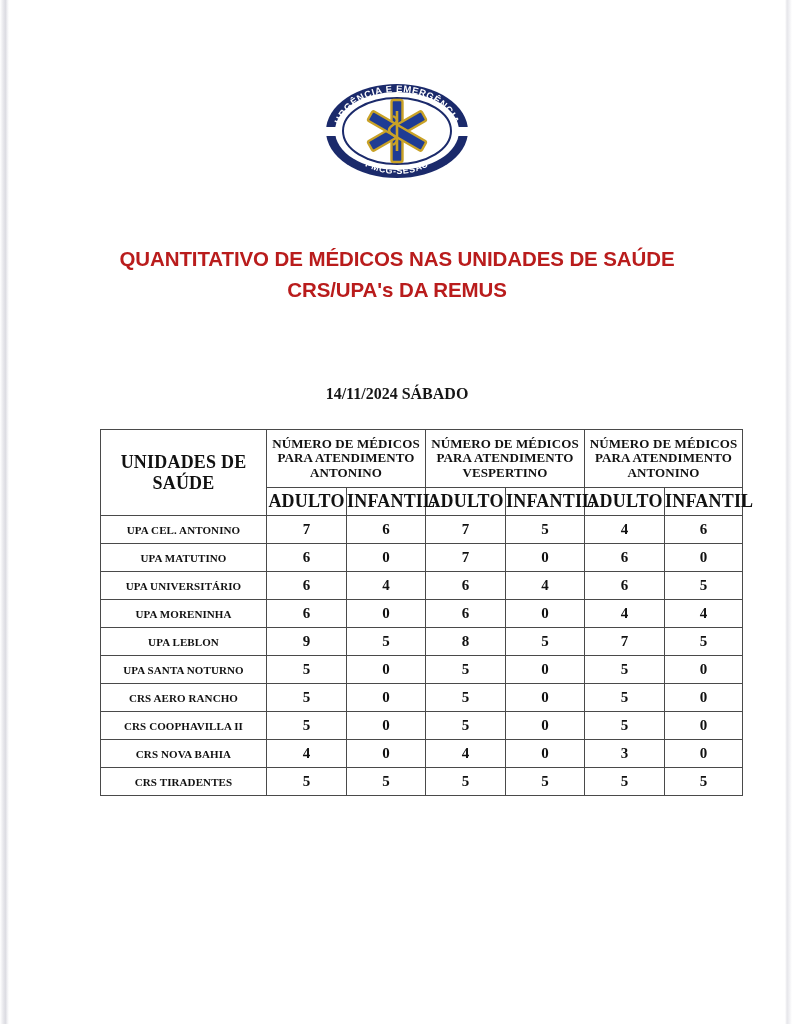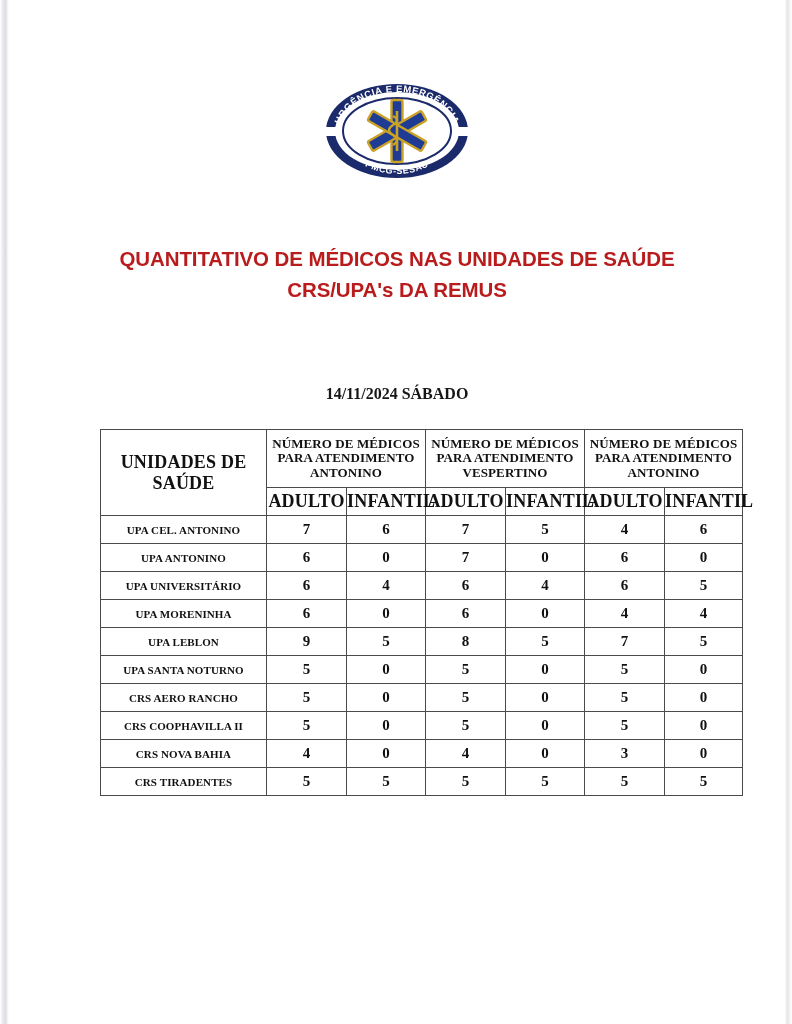--- a/index.html
+++ b/index.html
@@ -238,21 +238,21 @@
           <tr>
             <td class="unit-cell">UPA CEL. ANTONINO</td>
             <td class="num-cell">7</td>
             <td class="num-cell">6</td>
             <td class="num-cell">7</td>
             <td class="num-cell">5</td>
             <td class="num-cell">4</td>
             <td class="num-cell">6</td>
           </tr>
           <tr>
-            <td class="unit-cell">UPA ANTONINO</td>
+            <td class="unit-cell">UPA MATUTINO</td>
             <td class="num-cell">6</td>
             <td class="num-cell">0</td>
             <td class="num-cell">7</td>
             <td class="num-cell">0</td>
             <td class="num-cell">6</td>
             <td class="num-cell">0</td>
           </tr>
           <tr>
             <td class="unit-cell">UPA UNIVERSITÁRIO</td>
             <td class="num-cell">6</td>

